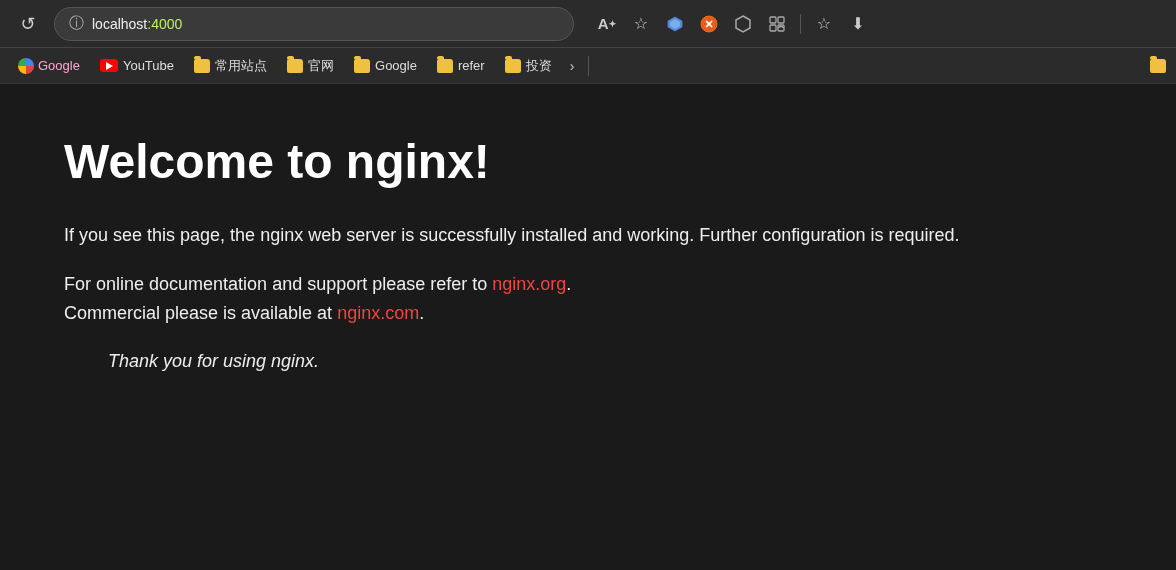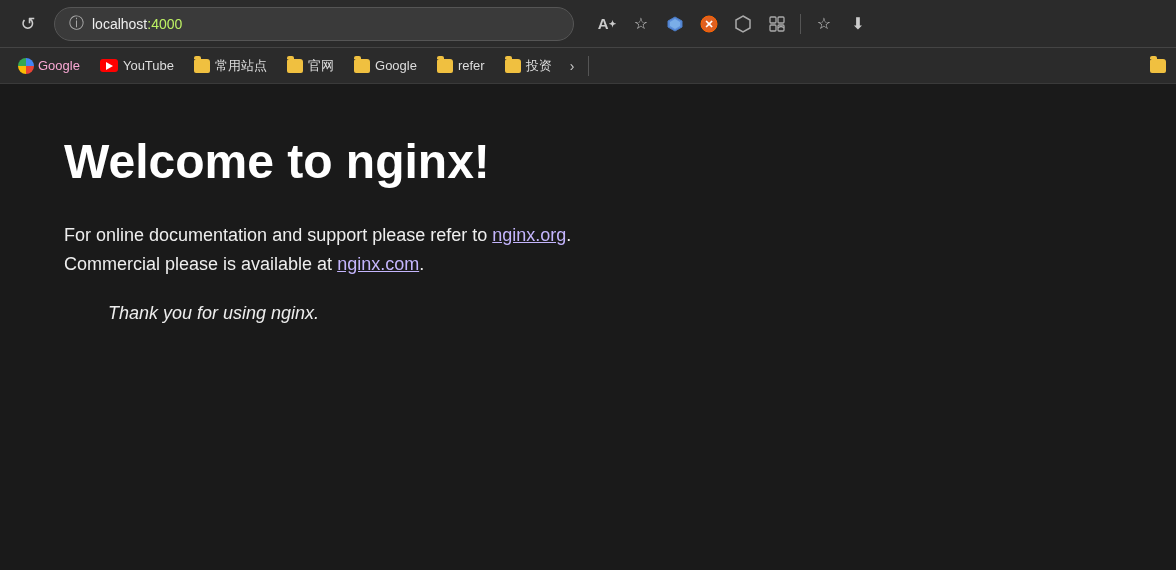--- a/index.html
+++ b/index.html
@@ -29,21 +29,21 @@
     .youtube-play { width: 0; height: 0; border-top: 4px solid transparent; border-bottom: 4px solid transparent; border-left: 7px solid white; margin-left: 1px; }
     .bookmark-more { background: none; border: none; cursor: pointer; color: #ccc; padding: 4px 6px; font-size: 14px; }
     .bookmark-extra-folder { width: 16px; height: 14px; background: #f0c040; border-radius: 2px 3px 2px 2px; position: relative; flex-shrink: 0; margin-left: auto; }
     .bookmark-extra-folder::before { content: ''; position: absolute; top: -3px; left: 0; width: 7px; height: 3px; background: #f0c040; border-radius: 2px 2px 0 0; }
 
     
     .page-content { background: #1a1a1a; padding: 50px 64px; min-height: 430px; }
     .nginx-title { font-size: 48px; font-weight: 900; color: #fff; margin-bottom: 32px; }
     .nginx-body { font-size: 18px; color: #eee; line-height: 1.6; max-width: 900px; }
     .nginx-body p { margin-bottom: 20px; }
-    .nginx-link { color: #c4b5fd; text-decoration: underline; cursor: pointer; }
+    .nginx-link { color: #ef4444; cursor: pointer; }
     .nginx-thank { font-style: italic; color: #eee; font-size: 18px; margin-left: 44px; }
   </style>
 </head>
 <body>
 
 <div class="browser-chrome">
 
   <div class="toolbar">
     <button class="toolbar-btn">↺</button>
     <div class="address-bar">
@@ -120,19 +120,20 @@
     </div>
     <button class="bookmark-more">›</button>
     <div style="width:1px;height:20px;background:#555;margin:0 4px;"></div>
     <div class="bookmark-extra-folder"></div>
   </div>
 </div>
 
 <div class="page-content">
   <h1 class="nginx-title">Welcome to nginx!</h1>
   <div class="nginx-body">
+    <p>If you see this page, the nginx web server is successfully installed and working. Further configuration is required.</p>
     <p>
       <span>For online documentation and support please refer to </span><a class="nginx-link">nginx.org</a><span>.</span><br>
       <span>Commercial please is available at </span><a class="nginx-link">nginx.com</a><span>.</span>
     </p>
     <p class="nginx-thank">Thank you for using nginx.</p>
   </div>
 </div>
 
 </body></html>

